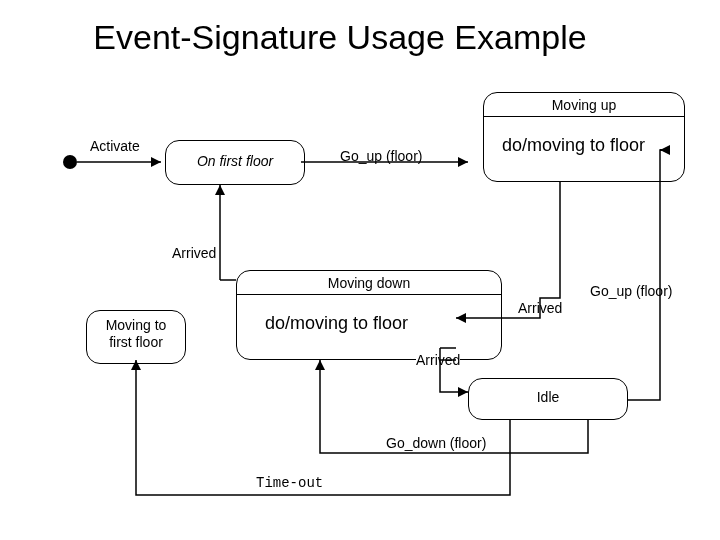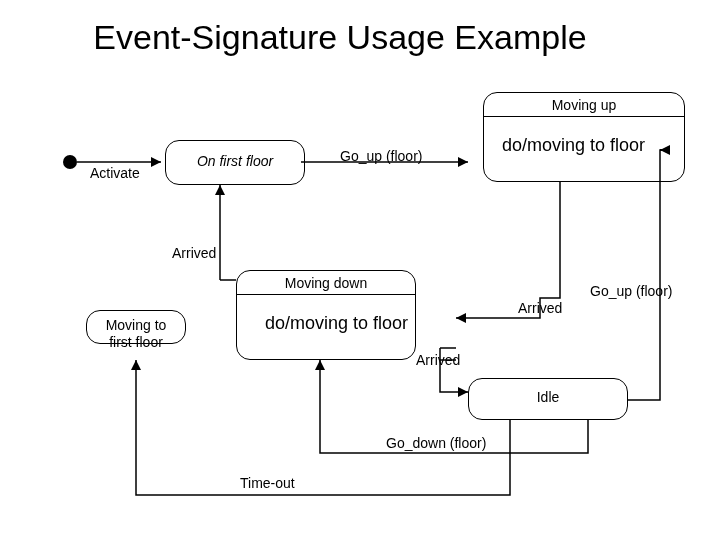--- a/index.html
+++ b/index.html
@@ -78,45 +78,45 @@
 <div class="state" style="left:483px; top:92px; width:202px; height:90px;">
   <div class="header">Moving up</div>
   <div class="divider"></div>
   <div class="body" style="padding-left:18px; padding-top:18px;">do/moving to floor</div>
 </div>
 
 <div class="state simple-state" style="left:165px; top:140px; width:140px; height:45px;font-style:italic;">
   <div class="header">On first floor</div>
 </div>
 
-<div class="state" style="left:236px; top:270px; width:180px; height:90px;">
+<div class="state" style="left:236px; top:270px; width:266px; height:90px;">
   <div class="header">Moving down</div>
   <div class="divider"></div>
   <div class="body" style="padding-left:28px; padding-top:18px;">do/moving to floor</div>
 </div>
 
-<div class="state simple-state" style="left:86px; top:310px; width:100px; height:34px;">
+<div class="state simple-state" style="left:86px; top:310px; width:100px; height:54px;">
   <div class="header" style="padding:6px 0 0; line-height:1.2;">
     <span>Moving to</span><br>
     <span>first floor</span>
   </div>
 </div>
 
 <div class="state simple-state" style="left:468px; top:378px; width:160px; height:42px;">
   <div class="header" style="padding:10px 0;">Idle</div>
 </div>
 
-<div class="label" style="left:90px; top:138px;margin-top:27px;">Activate</div>
+<div class="label" style="left:90px; top:138px;">Activate</div>
 <div class="label" style="left:340px; top:148px;">Go_up (floor)</div>
 <div class="label" style="left:172px; top:245px;">Arrived</div>
 <div class="label" style="left:518px; top:300px;">Arrived</div>
 <div class="label" style="left:590px; top:283px;">Go_up (floor)</div>
 <div class="label" style="left:416px; top:352px;">Arrived</div>
 <div class="label" style="left:374px; top:435px;margin-left:12px;">Go_down (floor)</div>
-<div class="label" style="left:240px; top:475px;">Time-out</div>
+<div class="label" style="left:256px; top:475px;font-family:Liberation Mono, monospace;">Time-out</div>
 
 <svg class="lines">
 
   <line x1="77" y1="162" x2="161" y2="162"></line>
   <polygon points="161,162 151,157 151,167"></polygon>
 
   <line x1="301" y1="162" x2="468" y2="162"></line>
   <polygon points="468,162 458,157 458,167"></polygon>
 
   <line x1="220" y1="270" x2="220" y2="185"></line>

